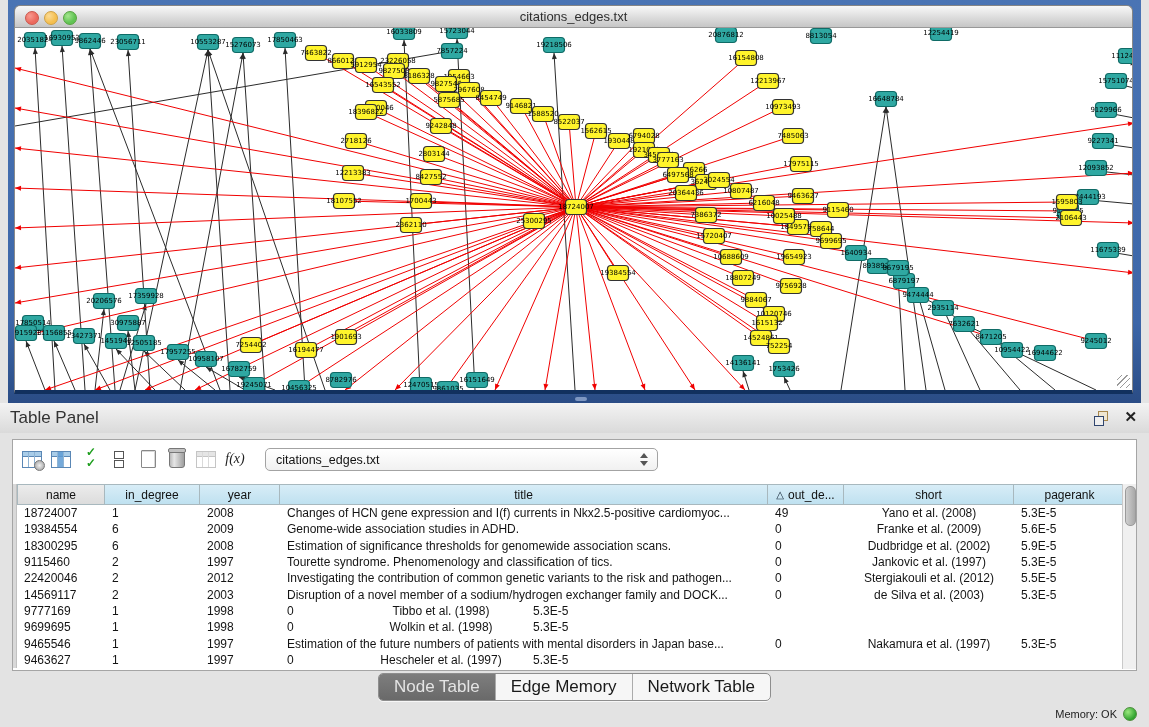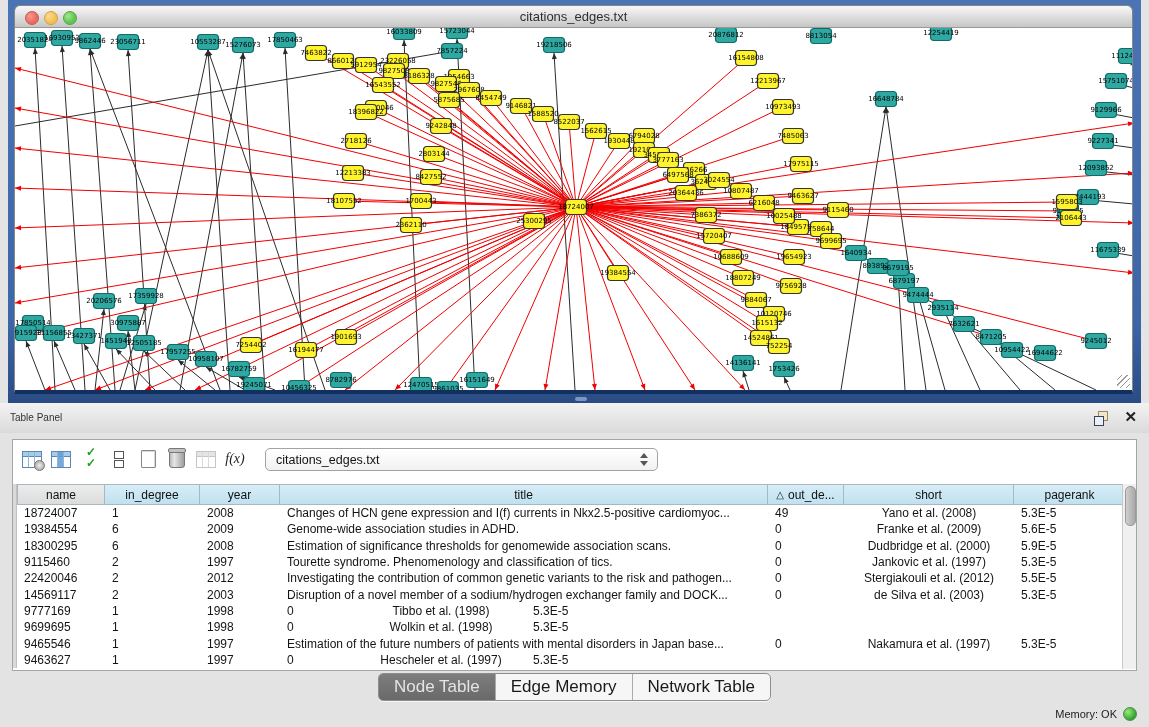--- a/index.html
+++ b/index.html
@@ -18,21 +18,21 @@
   #light-green{left:48px;background:radial-gradient(circle at 4px 4px,#A5E58F,#61C454 60%);border:1px solid #57A23F;}
   #win-title{text-align:center;font-size:13px;color:#2E2E2E;line-height:21px;}
   #canvas-wrap{position:relative;height:362px;background:#FFFFFF;
                border:1px solid #8A8A8A;border-top:none;border-bottom:4px solid #11305E;overflow:hidden;}
   #graph-svg{position:absolute;left:0;top:0;}
   #resize-grip{position:absolute;right:2px;bottom:2px;width:13px;height:13px;
      background:repeating-linear-gradient(135deg,transparent 0 3px,#9A9A9A 3px 4px);cursor:nwse-resize;}
   
   #panel-header{position:absolute;left:0;top:403px;width:1149px;height:30px;
      background:linear-gradient(#F3F3F3,#DADADA);border-bottom:1px solid #BDBDBD;}
-  #panel-title{position:absolute;left:10px;top:0;line-height:30px;font-size:10px;color:#333;}
+  #panel-title{position:absolute;left:10px;top:0;line-height:30px;font-size:17px;color:#333;}
   #divider-handle{position:absolute;left:567px;top:397px;width:12px;height:4px;border-radius:2px;
      background:#7E97C2;}
   #float-icon{position:absolute;right:40px;top:8px;width:15px;height:15px;cursor:pointer;}
   #float-icon .sq-back{position:absolute;left:4px;top:0;width:8px;height:8px;border:1.4px solid #A8874C;background:#EFE6D2;}
   #float-icon .sq-front{position:absolute;left:0;top:5px;width:8px;height:8px;border:1.4px solid #30456E;background:#EFEFEF;}
   #close-icon{position:absolute;right:12px;top:5px;font-size:15px;font-weight:bold;color:#222;cursor:pointer;}
   #panel-body{position:absolute;left:0;top:433px;width:1149px;height:294px;background:#E3E3E3;}
   #table-box{position:absolute;left:12px;top:6px;width:1123px;height:230px;background:#fff;
      border:1px solid #A5A5A5;}
   
@@ -749,21 +749,21 @@
               <div class="tcell" style="width: 76px;">0</div>
               <div class="tcell center" style="width: 170px;">Franke et al. (2009)</div>
               <div class="tcell" style="width: 112px;">5.6E-5</div>
             </div>
             <div class="trow">
               <div class="tcell" style="width: 88px;">18300295</div>
               <div class="tcell" style="width: 95px;">6</div>
               <div class="tcell" style="width: 80px;">2008</div>
               <div class="tcell" style="width: 488px;">Estimation of significance thresholds for genomewide association scans.</div>
               <div class="tcell" style="width: 76px;">0</div>
-              <div class="tcell center" style="width: 170px;">Dudbridge et al. (2000)</div>
+              <div class="tcell center" style="width: 170px;">Dudbridge et al. (2002)</div>
               <div class="tcell" style="width: 112px;">5.9E-5</div>
             </div>
             <div class="trow">
               <div class="tcell" style="width: 88px;">9115460</div>
               <div class="tcell" style="width: 95px;">2</div>
               <div class="tcell" style="width: 80px;">1997</div>
               <div class="tcell" style="width: 488px;">Tourette syndrome. Phenomenology and classification of tics.</div>
               <div class="tcell" style="width: 76px;">0</div>
               <div class="tcell center" style="width: 170px;">Jankovic et al. (1997)</div>
               <div class="tcell" style="width: 112px;">5.3E-5</div>

